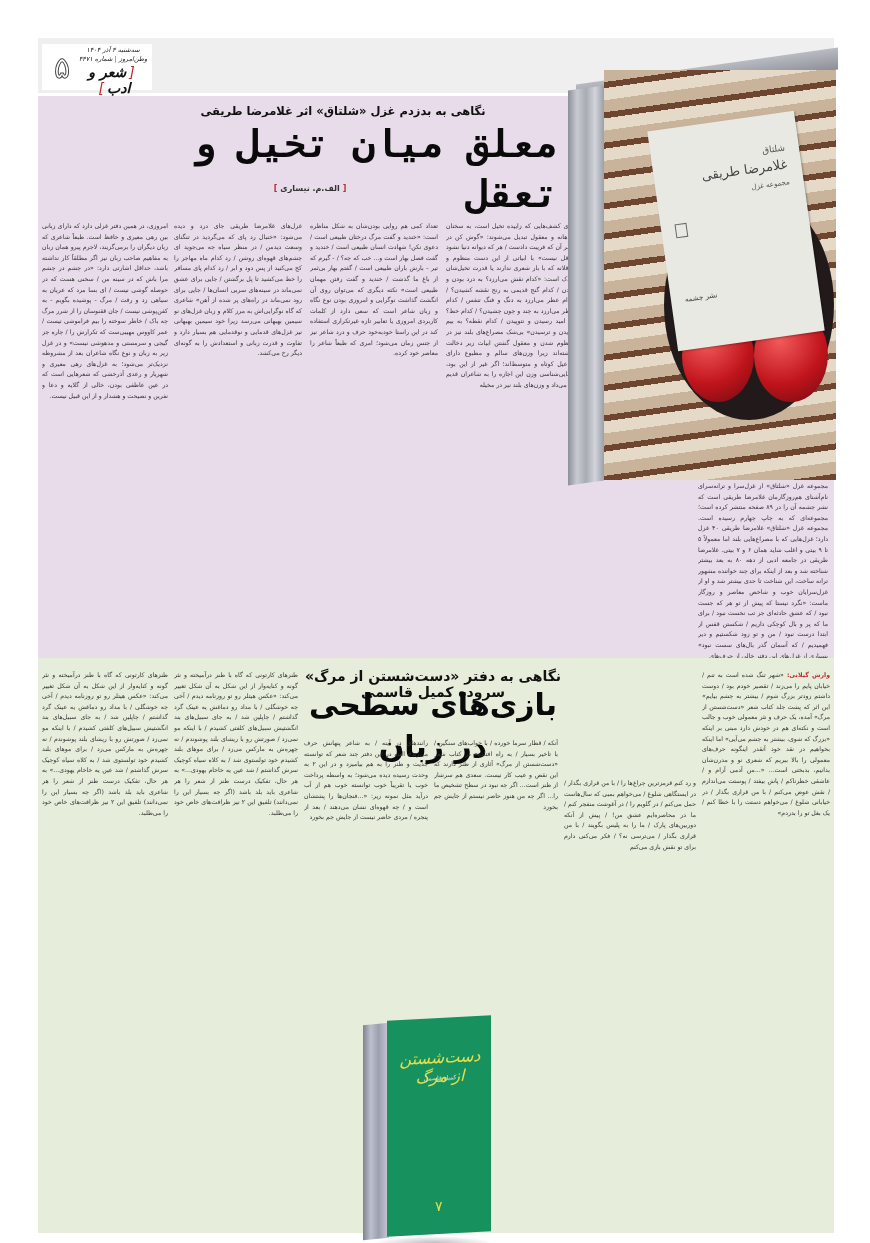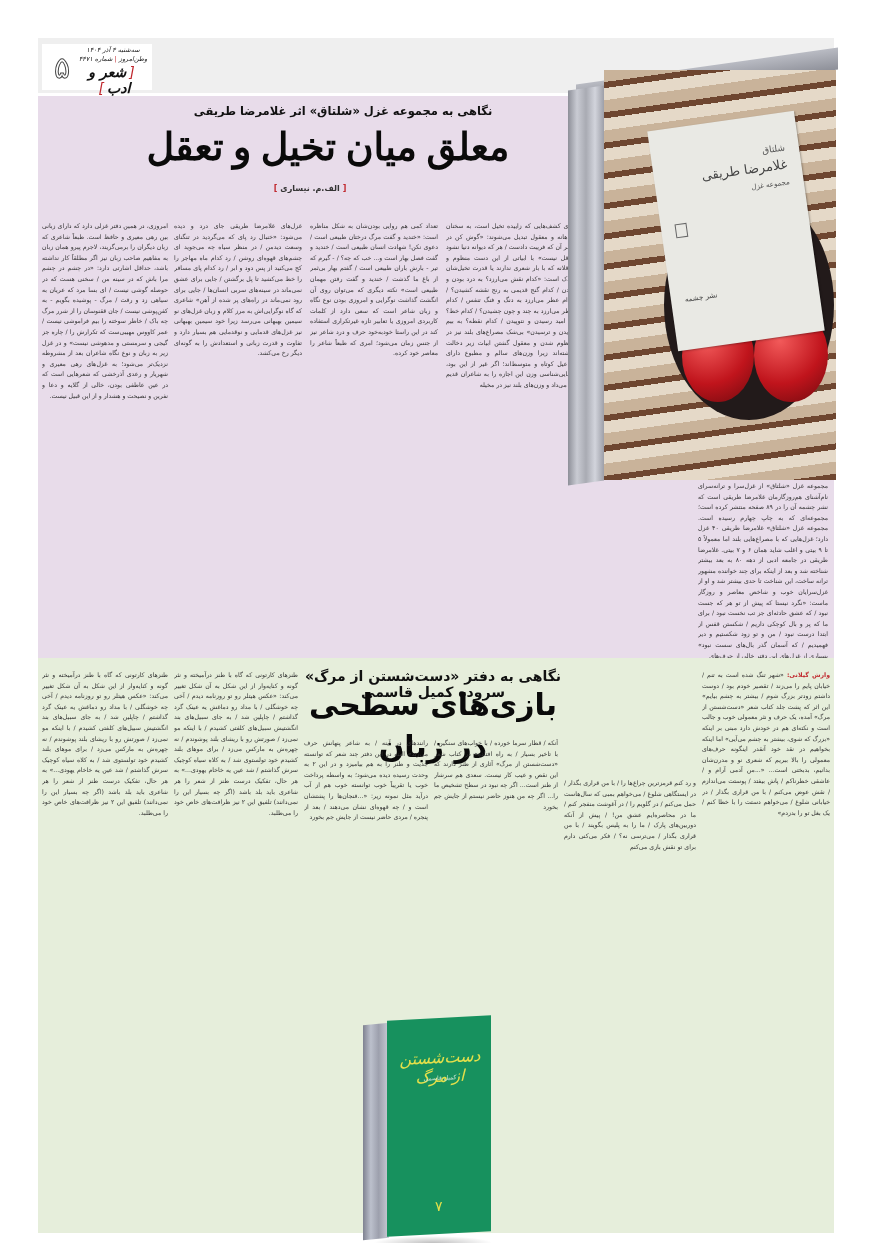--- a/index.html
+++ b/index.html
@@ -15,21 +15,21 @@
   .mast-info { position: absolute; left: 34px; top: 2px; width: 74px; text-align: center; direction: rtl; font-style: italic; }
   .mast-date { font-size: 6.5px; line-height: 9px; color: #222; }
   .mast-issue { font-size: 6.5px; line-height: 9px; color: #222; }
   .mast-issue .sep { color: #c0272d; padding: 0 2px; }
   .mast-section { font-size: 14px; font-weight: bold; line-height: 16px; color: #111; }
   .mast-section .br { color: #c0272d; font-weight: normal; padding: 0 3px; }
 
   
   .art1 { position: absolute; left: 0; top: 58px; width: 796px; height: 585px; background: #e8dcea; }
   .art1-kicker { position: absolute; left: 100px; top: 8px; width: 410px; text-align: center; font-size: 11.5px; font-weight: bold; direction: rtl; color: #111; }
-  .art1-title { position: absolute; left: 60px; top: 26px; width: 460px; text-align: center; font-size: 38px; font-weight: 900; font-family: Liberation Serif, serif; letter-spacing: -1px; direction: rtl; color: #0a0a0a; line-height: 50px; }
+  .art1-title { position: absolute; left: 60px; top: 26px; width: 460px; text-align: right; font-size: 38px; font-weight: 900; font-family: Liberation Mono, monospace; letter-spacing: -1px; direction: rtl; color: #0a0a0a; line-height: 50px; }
   .byline { position: absolute; left: 192px; top: 88px; width: 160px; text-align: center; font-size: 8px; font-weight: bold; direction: rtl; color: #333; }
   .byline .br { color: #c0272d; padding: 0 3px; }
 
   .col { position: absolute; direction: rtl; text-align: justify; font-size: 6.2px; line-height: 10.6px; color: #333; overflow: hidden; }
 
   
   .book1 { position: absolute; left: 530px; top: -30px; width: 270px; height: 420px; }
   .book1 .pages { position: absolute; left: 0; top: 22px; width: 36px; height: 395px; background: linear-gradient(90deg,#8d8f98 0%,#c9cbd3 25%,#a9abb3 50%,#d2d4dc 75%,#9d9fa8 100%); transform: skewY(-8deg); }
   .book1 .cover { position: absolute; left: 36px; top: 4px; width: 232px; height: 410px; background: repeating-linear-gradient(172deg,#c9b39a 0px,#c9b39a 12px,#6e4630 12px,#6e4630 18px,#e5d9c8 18px,#e5d9c8 30px); }
   .book1 .top-edge { position: absolute; left: 8px; top: 0; width: 262px; height: 22px; background: linear-gradient(180deg,#b9bbc3,#8d8f98); transform: skewY(-8deg); }
@@ -70,21 +70,21 @@
           <span>وطن‌امروز</span><span class="sep">|</span><span>شماره ۴۴۷۱</span>
         </div>
         <div class="mast-section">
           <span class="br">[</span><span>شعر و ادب</span><span class="br">]</span>
         </div>
       </div>
     </div>
   </div>
 
   <div class="art1">
-    <div class="art1-kicker">نگاهی به مجموعه غزل «شلتاق» اثر غلامرضا طریقی</div>
+    <div class="art1-kicker">نگاهی به بدزدم غزل «شلتاق» اثر غلامرضا طریقی</div>
     <div class="art1-title">معلق میان تخیل و تعقل</div>
     <div class="byline">
       <span class="br">[</span><span>الف.م. نیساری</span><span class="br">]</span>
     </div>
 
     <div class="col" style="left:660px; top:385px; width:130px; height:195px;">مجموعه غزل «شلتاق» از غزل‌سرا و ترانه‌سرای نام‌آشنای هم‌روزگارمان غلامرضا طریقی است که نشر چشمه آن را در ۸۹ صفحه منتشر کرده است؛ مجموعه‌ای که به چاپ چهارم رسیده است. مجموعه غزل «شلتاق» غلامرضا طریقی ۴۰ غزل دارد؛ غزل‌هایی که با مصراع‌هایی بلند اما معمولاً ۵ تا ۹ بیتی و اغلب شاید همان ۶ و ۷ بیتی. غلامرضا طریقی در جامعه ادبی از دهه ۸۰ به بعد بیشتر شناخته شد و بعد از اینکه برای چند خواننده مشهور ترانه ساخت، این شناخت تا حدی بیشتر شد و او از غزل‌سرایان خوب و شاخص معاصر و روزگار ماست: «نگرد نیستا که پیش از تو هر که جست نبود / که عشق حادثه‌ای جز تب نخست نبود / برای ما که پر و بال کوچکی داریم / شکستن قفس از ابتدا درست نبود / من و تو زود شکستیم و دیر فهمیدیم / که آسمان گذر بال‌های سست نبود» بسیاری از غزل‌های این دفتر خالی از حرف‌های</div>
     <div class="col" style="left:408px; top:125px; width:128px; height:455px;">جای کشف‌هایی که زاییده تخیل است، به سخنان آگاهانه و معقول تبدیل می‌شوند: «گوش کن در نظر آن که فریبت دادست / هر که دیوانه دنیا نشود عاقل نیست» با ابیاتی از این دست منظوم و عاقلانه که با بار شعری ندارند یا قدرت تخیل‌شان اندک است: «کدام نقش می‌ارزد؟ به درد بودن و دیدن / کدام گنج قدیمی به رنج نقشه کشیدن؟ / کدام عطر می‌ارزد به دنگ و فنگ تنفس / کدام عطر می‌ارزد به چند و چون چشیدن؟ / کدام خط؟ به امید رسیدن و نتوپیدن / کدام نقطه؟ به بیم دویدن و ترسیدن» بی‌شک مصراع‌های بلند نیز در منظوم شدن و معقول گشتن ابیات زیر دخالت داشته‌اند زیرا وزن‌های سالم و مطبوع دارای افاعیل کوتاه و متوسط‌اند؛ اگر غیر از این بود، زیبایی‌شناسی وزن این اجازه را به شاعران قدیم ما می‌داد و وزن‌های بلند نیز در مخیله</div>
     <div class="col" style="left:272px; top:125px; width:128px; height:455px;">تعداد کمی هم روایی بودن‌شان به شکل مناظره است: «خندید و گفت مرگ درختان طبیعی است / دعوی نکن! شهادت انسان طبیعی است / خندید و گفت فصل بهار است و... خب که چه؟ / - گیرم که تیر - بارش باران طبیعی است / گفتم بهار بی‌ثمر از باغ ما گذشت / خندید و گفت رفتن مهمان طبیعی است» نکته دیگری که می‌توان روی آن انگشت گذاشت نوگرایی و امروزی بودن نوع نگاه و زبان شاعر است که سعی دارد از کلمات کاربردی امروزی یا تعابیر تازه غیرتکراری استفاده کند در این راستا خودبه‌خود حرف و درد شاعر نیز از جنس زمان می‌شود؛ امری که طبعاً شاعر را معاصر خود کرده.</div>
     <div class="col" style="left:136px; top:125px; width:128px; height:455px;">غزل‌های غلامرضا طریقی جای درد و دیده می‌شود: «خنبال رد پای که می‌گردید در تنگنای وسعت دیدمن / در منظر سیاه چه می‌جوید ای چشم‌های قهوه‌ای روشن / رد کدام ماه مهاجر را کج می‌کنید از پس دود و ابر / رد کدام پای مسافر را خط می‌کشید تا پل برگشتن / جایی برای عشق نمی‌ماند در سینه‌های سربی انسان‌ها / جایی برای رود نمی‌ماند در راه‌های پر شده از آهن» شاعری که گاه نوگرایی‌اش به مرز کلام و زبان غزل‌های نو سیمین بهبهانی می‌رسد زیرا خود سیمین بهبهانی نیز غزل‌های قدمایی و نوقدمایی هم بسیار دارد و تفاوت و قدرت زبانی و استعدادش را به گونه‌ای دیگر رخ می‌کشد.</div>
     <div class="col" style="left:4px; top:125px; width:126px; height:455px;">امروزی، در همین دفتر غزلی دارد که دارای زبانی بین رهی معیری و حافظ است. طبعاً شاعری که زبان دیگران را برمی‌گزیند، لاجرم پیرو همان زبان به مفاهیم صاحب زبان نیز اگر مطلقاً کار نداشته باشد، حداقل اشارتی دارد: «در چشم در چشم مرا باش که در سینه من / سخنی هست که در حوصله گوشی نیست / ای بسا مرد که عریان به سیاهی زد و رفت / مرگ - پوشیده بگویم - به کفن‌پوشی نیست / جان ققنوسان را از شرر مرگ چه باک / خاطر سوخته را بیم فراموشی نیست / عمر کاووس مهیبی‌ست که تکرارش را / چاره جز گیجی و سرمستی و مدهوشی نیست» و در غزل زیر به زبان و نوع نگاه شاعران بعد از مشروطه نزدیک‌تر می‌شود؛ به غزل‌های رهی معیری و شهریار و رعدی آذرخشی که شعرهایی است که در عین عاطفی بودن، خالی از گلایه و دعا و نفرین و نصیحت و هشدار و از این قبیل نیست.</div>

